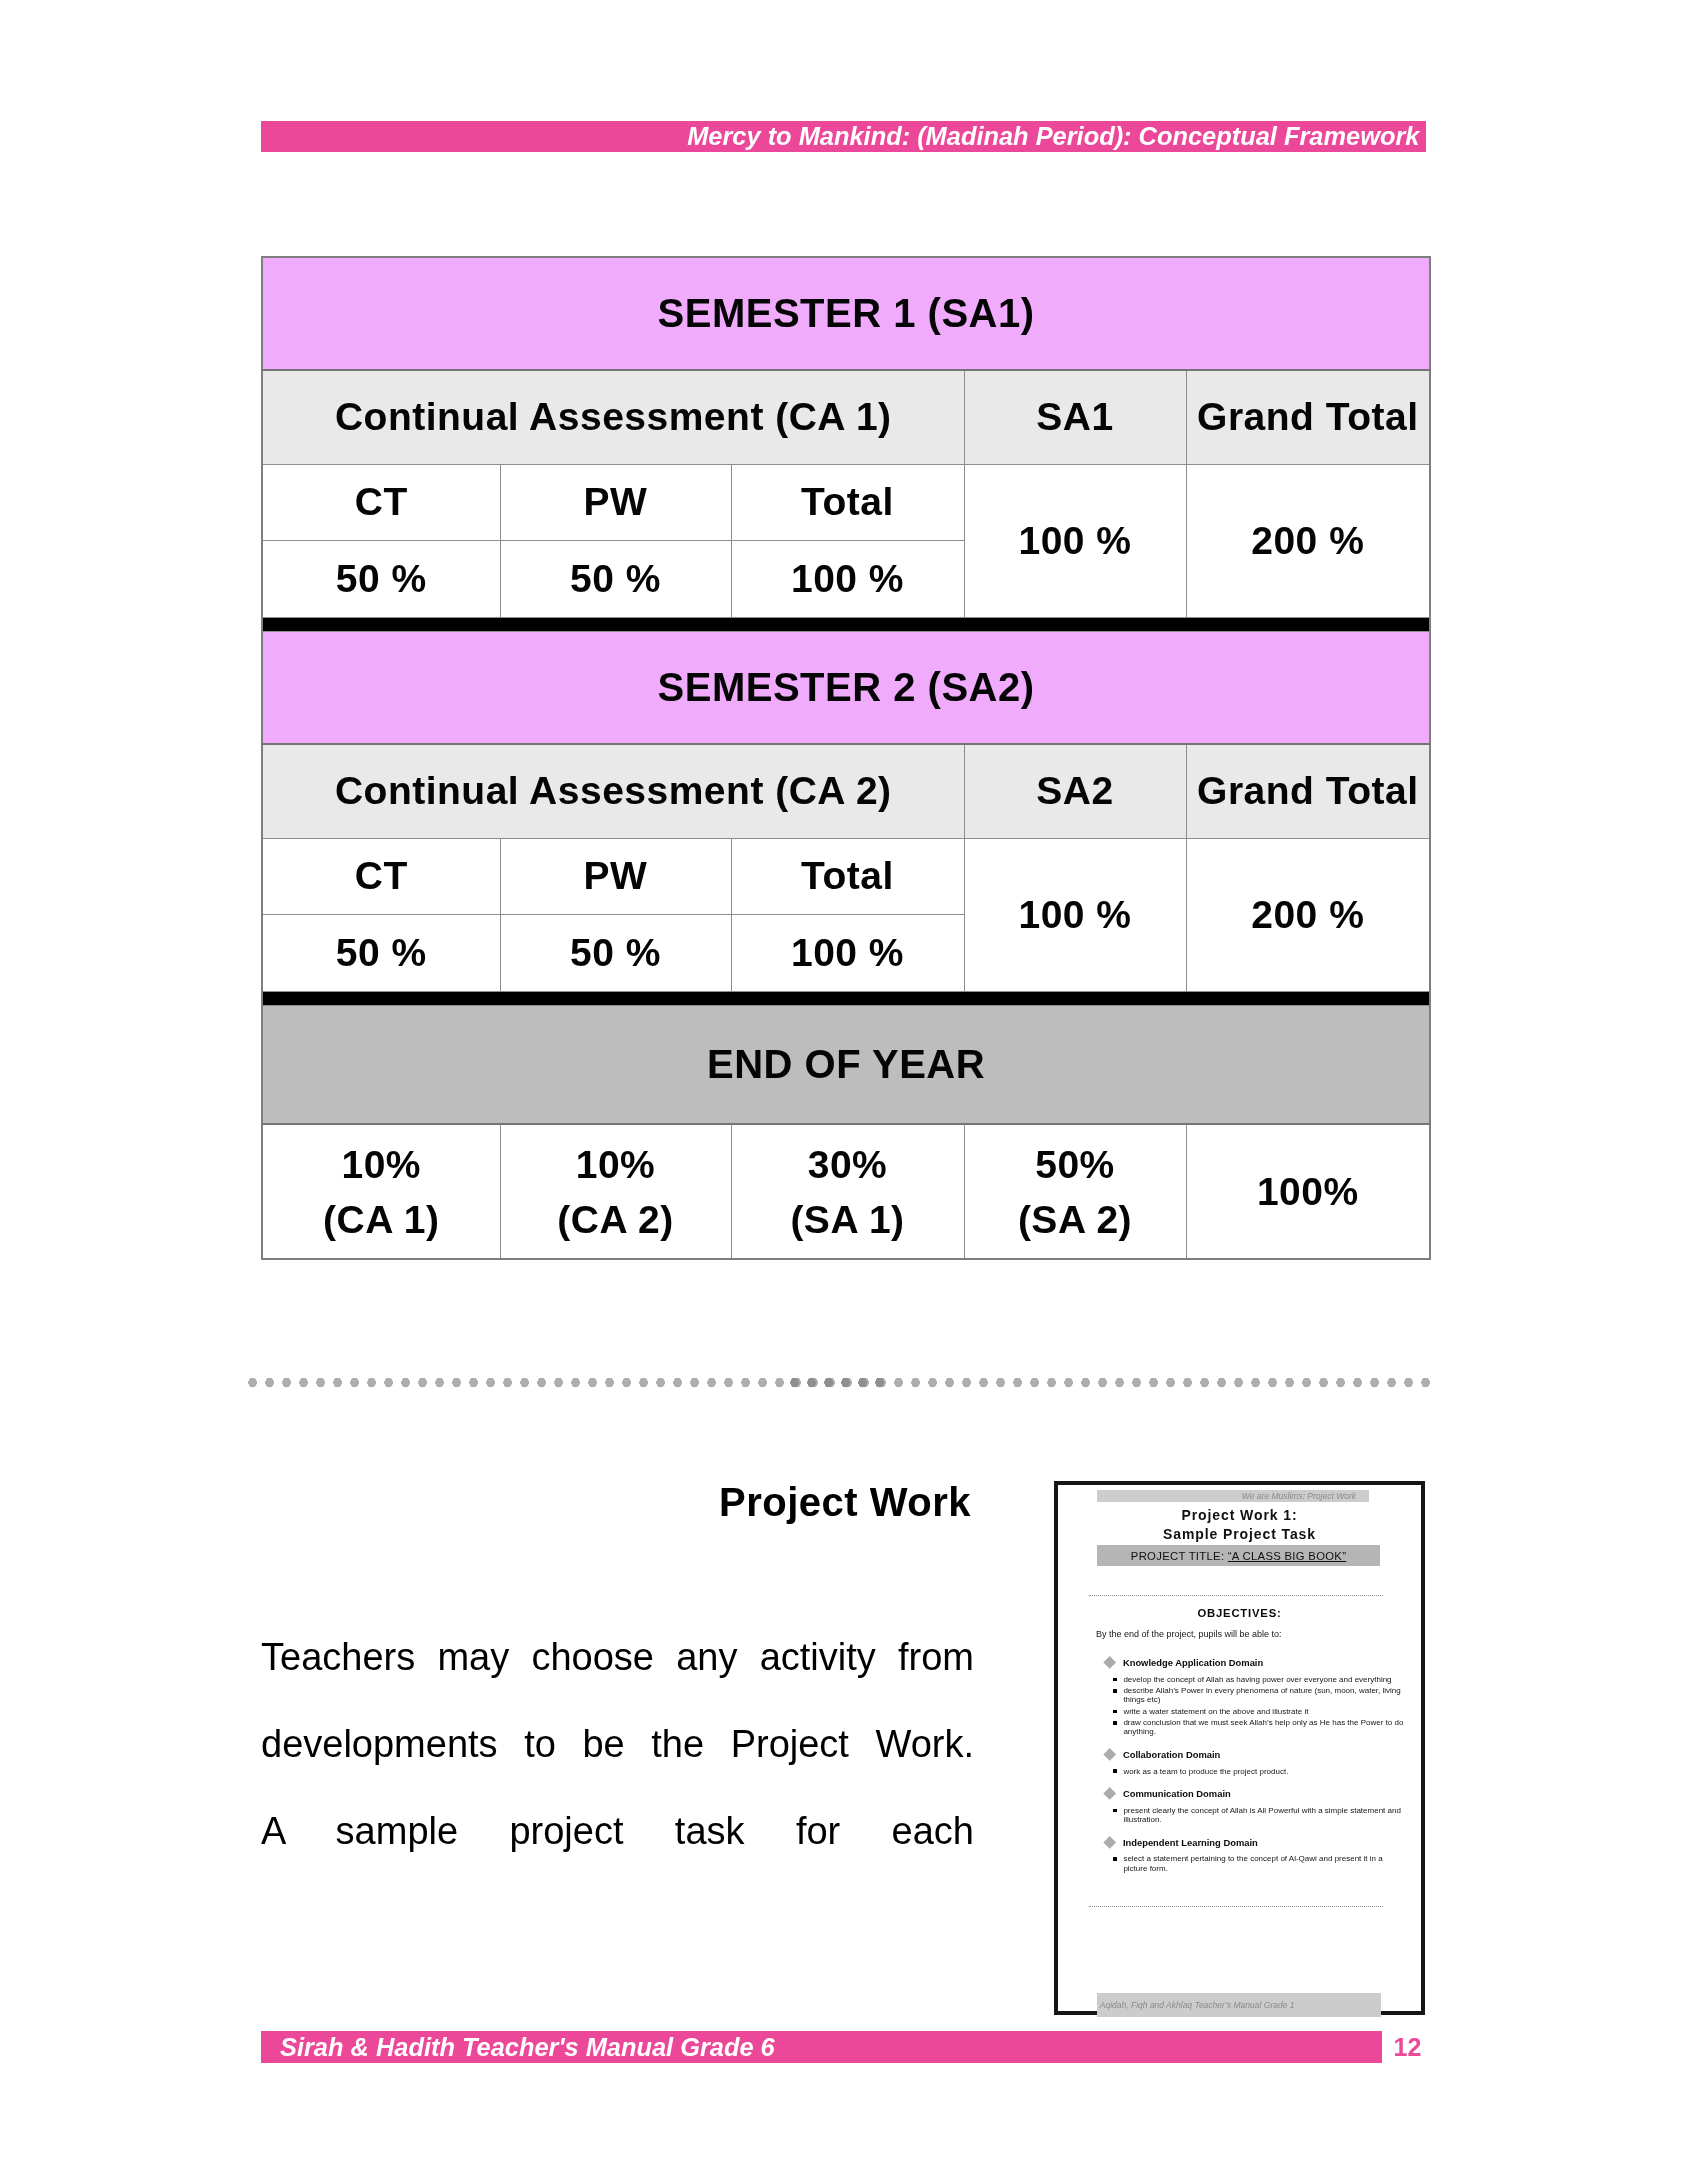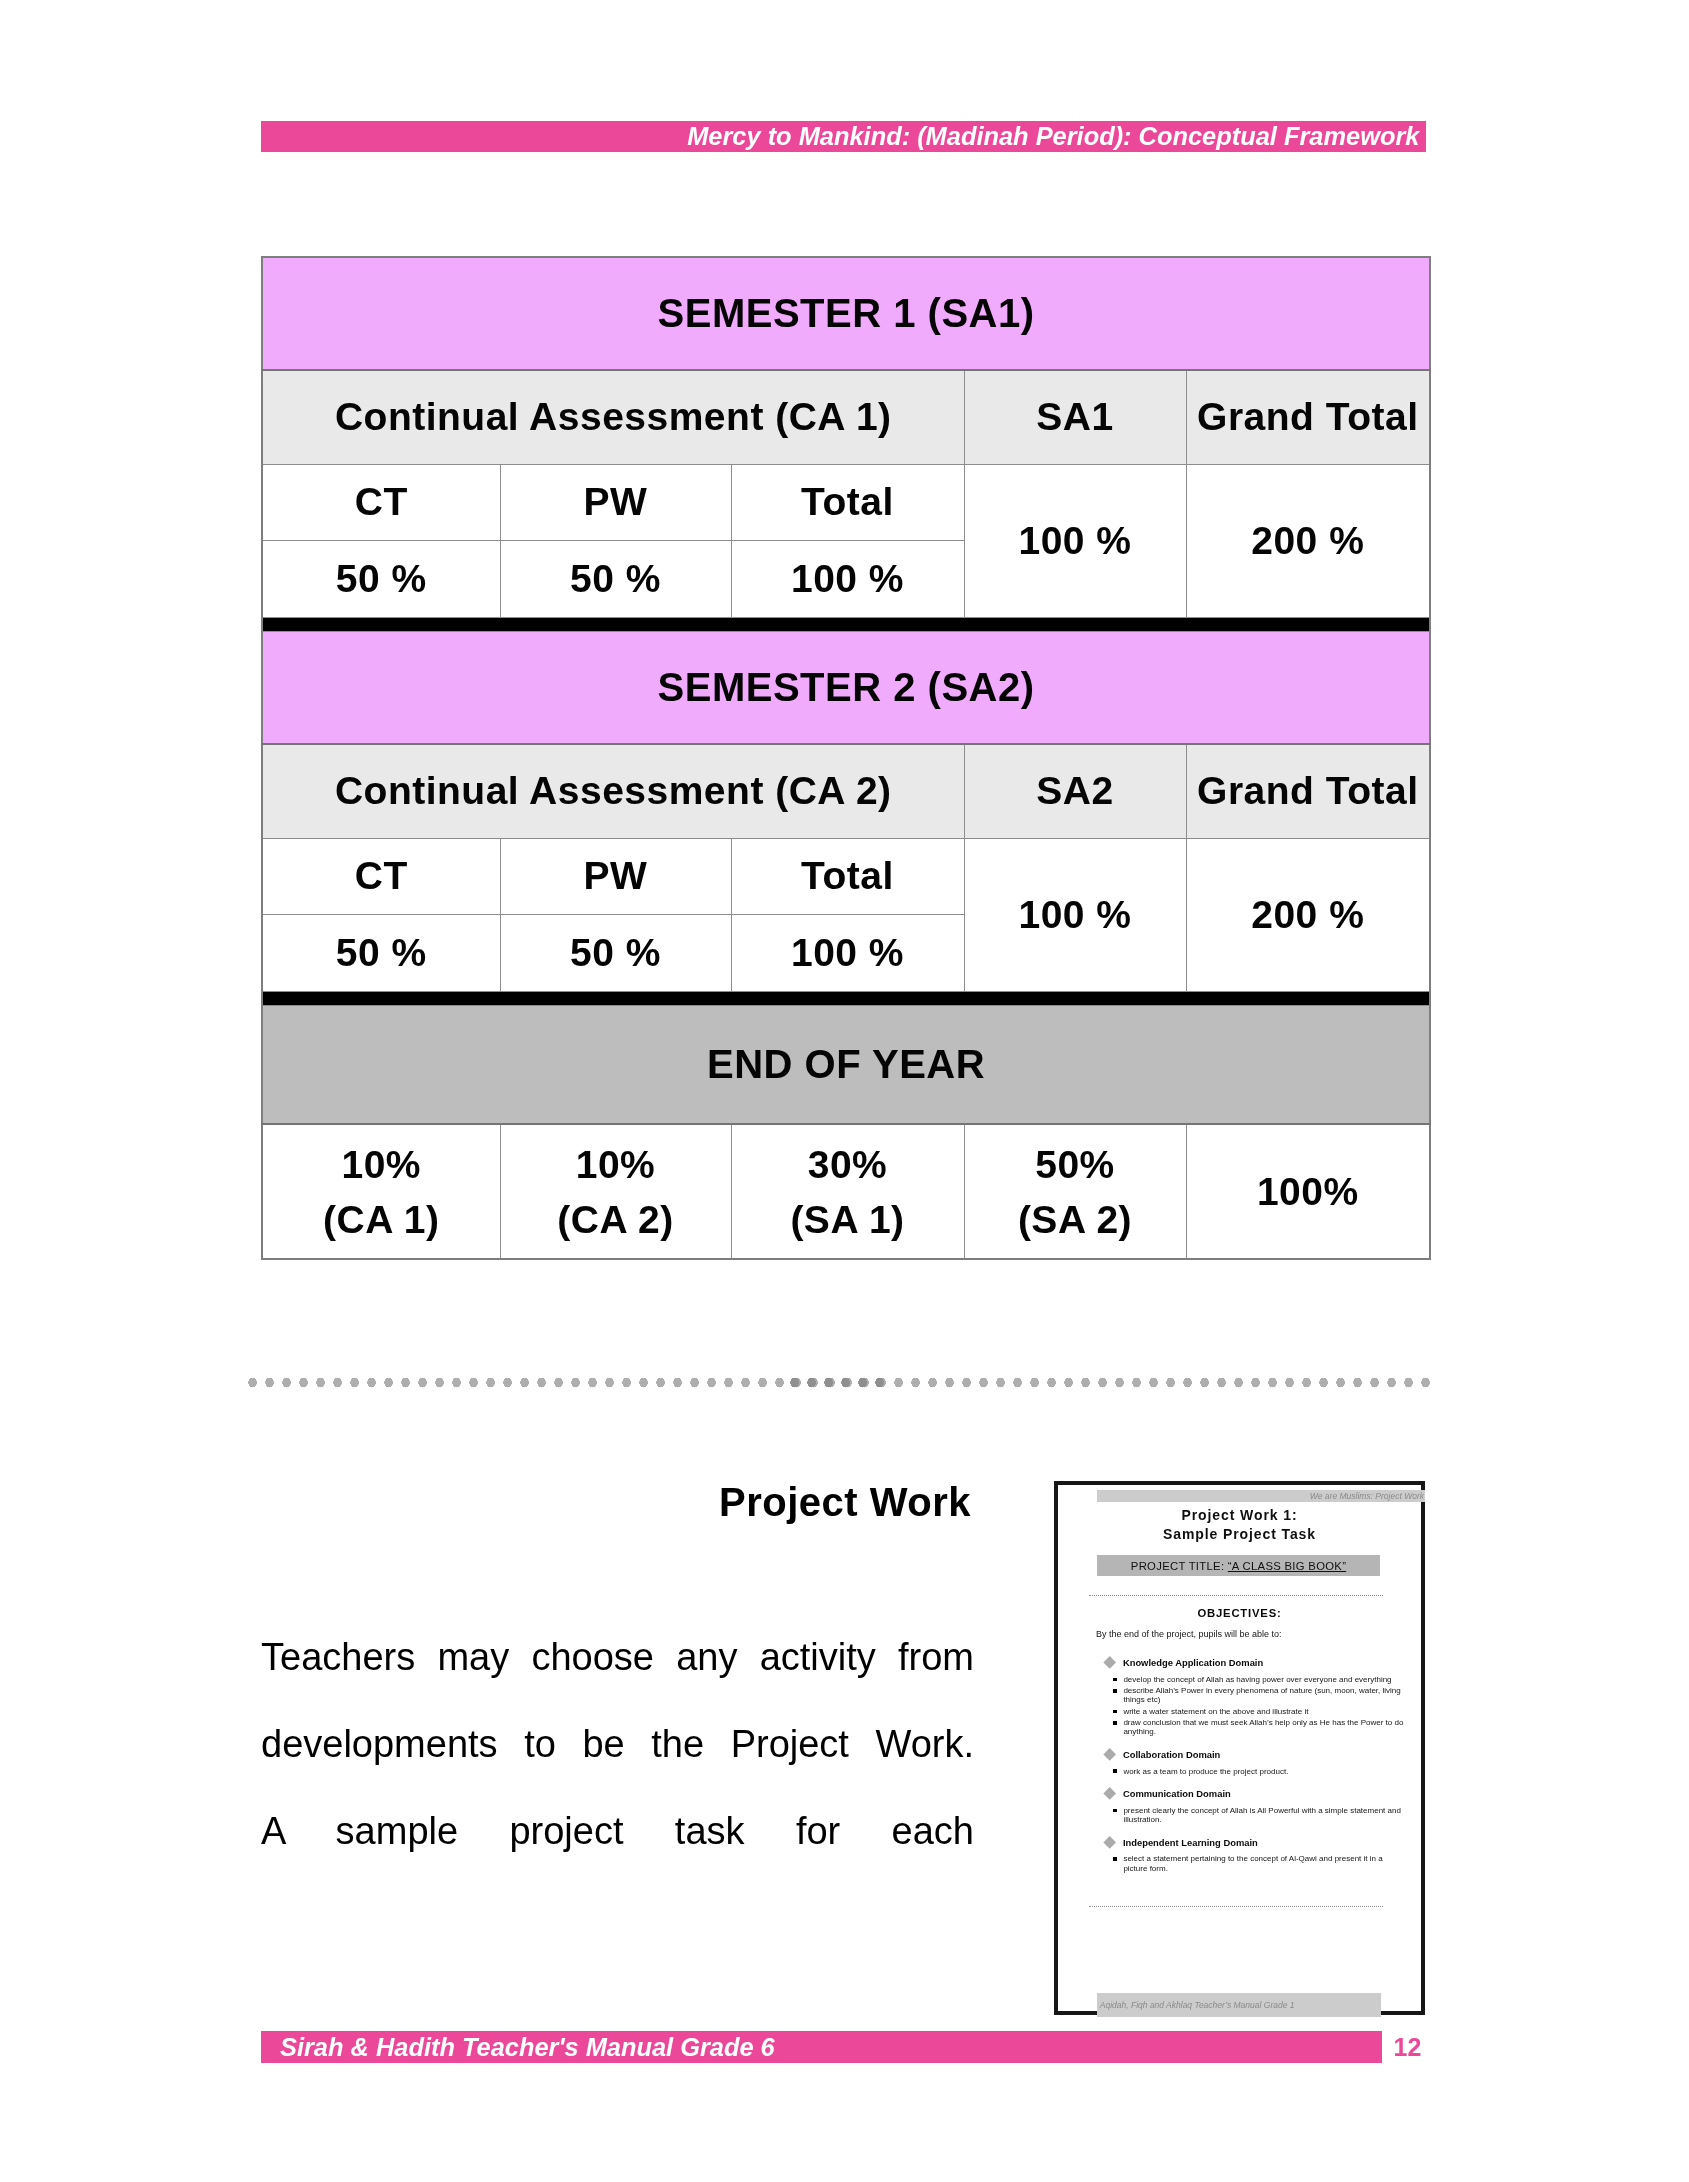--- a/index.html
+++ b/index.html
@@ -64,28 +64,28 @@
   .para-line .bold { font-weight:bold; }
   
   .thumb {
     position:absolute; left:1054px; top:1481px; width:371px; height:534px;
     border:4.7px solid #161616; background:#ffffff;
   }
   .thumb .graybar {
     position:absolute; background:#cccccc; color:#8a8a8a;
     font-style:italic; font-size:8.5px; display:flex; align-items:center;
   }
-  .t-topbar  { left:39px; top:4.7px;   width:328px; height:12.2px; justify-content:flex-end; padding-right:1px; }
+  .t-topbar  { left:39px; top:4.7px;   width:272px; height:12.2px; justify-content:flex-end; padding-right:13px; }
   .t-footbar { left:39px; top:508px; width:284px; height:24px; background:#c6c6c6; justify-content:flex-start; padding-left:2.8px; }
   .t-title {
     position:absolute; left:0; top:21px; width:100%;
     text-align:center; font-weight:bold; font-size:14px; line-height:19px; letter-spacing:0.9px; color:#101010;
   }
   .t-ptbar {
-    position:absolute; left:39px; top:70px; width:283px; height:21px; background:#b5b5b5;
+    position:absolute; left:39px; top:60px; width:283px; height:21px; background:#b5b5b5;
     display:flex; align-items:center; justify-content:center;
     font-size:11.3px; color:#111; letter-spacing:0.3px; white-space:pre;
   }
   .t-ptbar .pt-value { text-decoration:underline; }
   .t-dotline { position:absolute; left:31px; width:294px; height:0; border-top:1.9px dotted #8f8f8f; }
   .t-dot1 { top:110px; }
   .t-dot2 { top:421px; }
   .t-objectives {
     position:absolute; left:0; top:122px; width:100%;
     text-align:center; font-weight:bold; font-size:11.3px; letter-spacing:0.8px; color:#0a0a0a;

